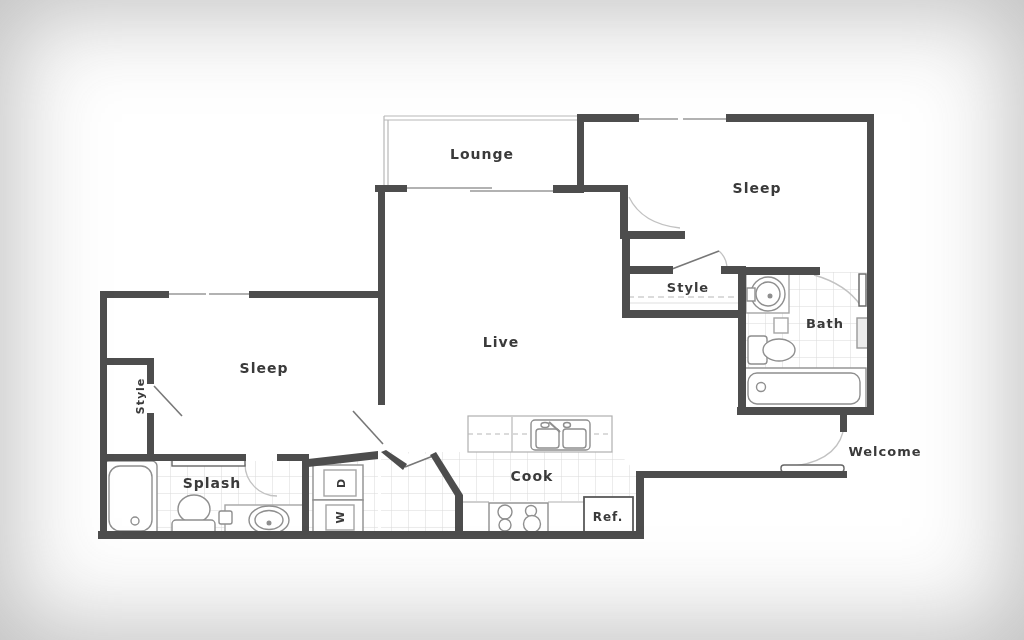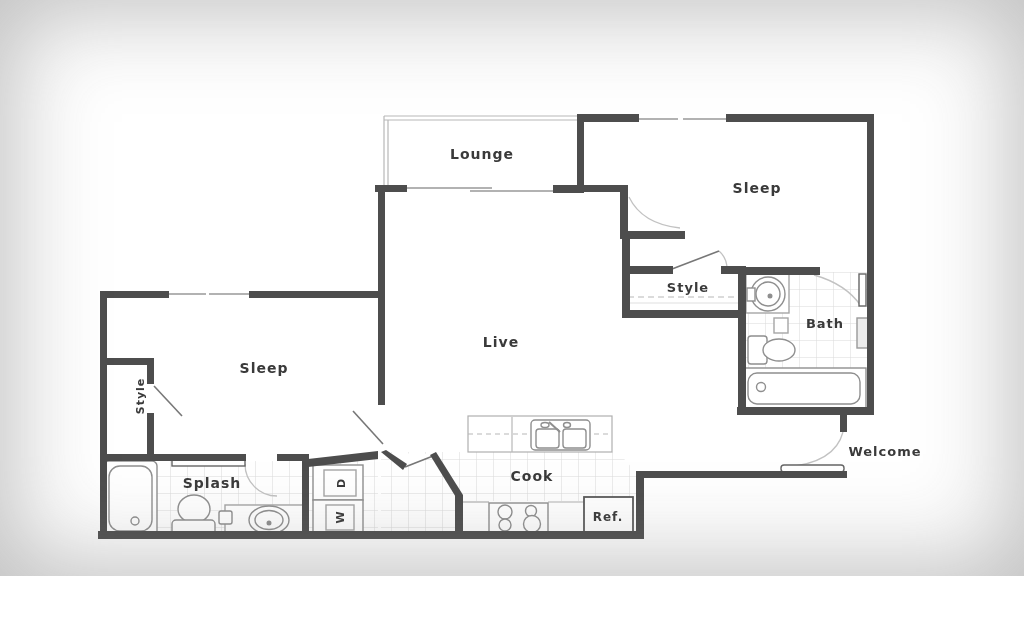--- a/index.html
+++ b/index.html
@@ -4,21 +4,21 @@
 <style>
   html, body {
     margin: 0;
     padding: 0;
     background: #ffffff;
     font-family: "DejaVu Sans", "Liberation Sans", sans-serif;
   }
   .stage {
     position: relative;
     width: 1024px;
-    height: 576px;
+    height: 640px;
     background: #ffffff;
     overflow: hidden;
   }
   .vignette {
     position: absolute;
     inset: 0;
     pointer-events: none;
     box-shadow: inset 0 0 90px 14px rgba(125,125,125,0.48);
   }
   svg text {

